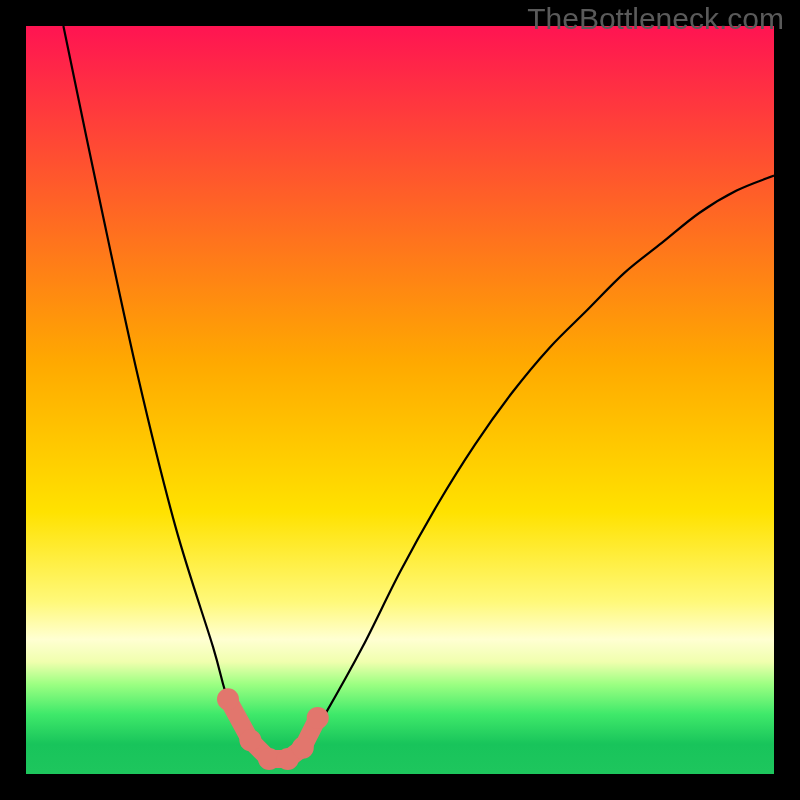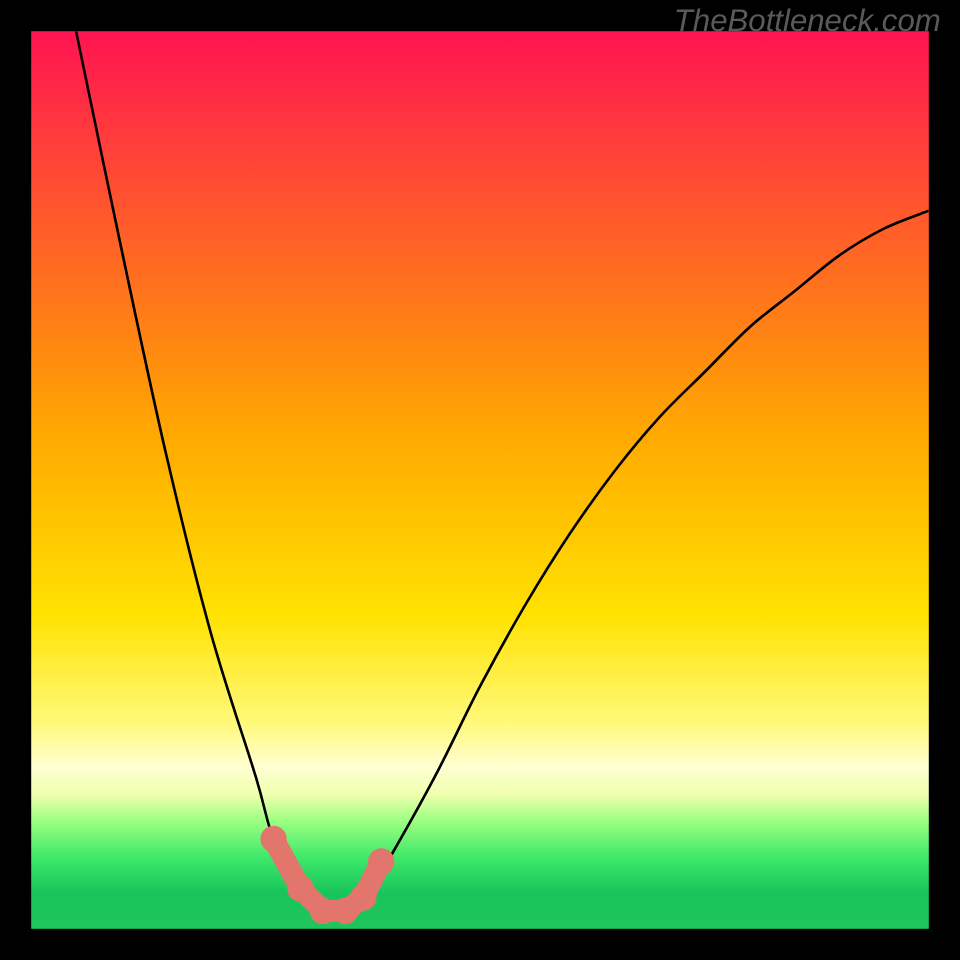--- a/index.html
+++ b/index.html
@@ -9,24 +9,23 @@
     height: 800px;
     background: #000;
     font-family: Arial, sans-serif;
     overflow: hidden;
   }
   .watermark {
     position: absolute;
     top: 2px;
     right: 16px;
     color: #5a5a5a;
-    font-size: 26px;
+    font-size: 30px;
     font-weight: 500;
     z-index: 10;
-    font-style: italic;
   }
   .plot-area {
     position: absolute;
     left: 26px;
     top: 26px;
     width: 748px;
     height: 748px;
     background: linear-gradient(to bottom,
       #ff1452 0%,
       #ff5030 18%,

